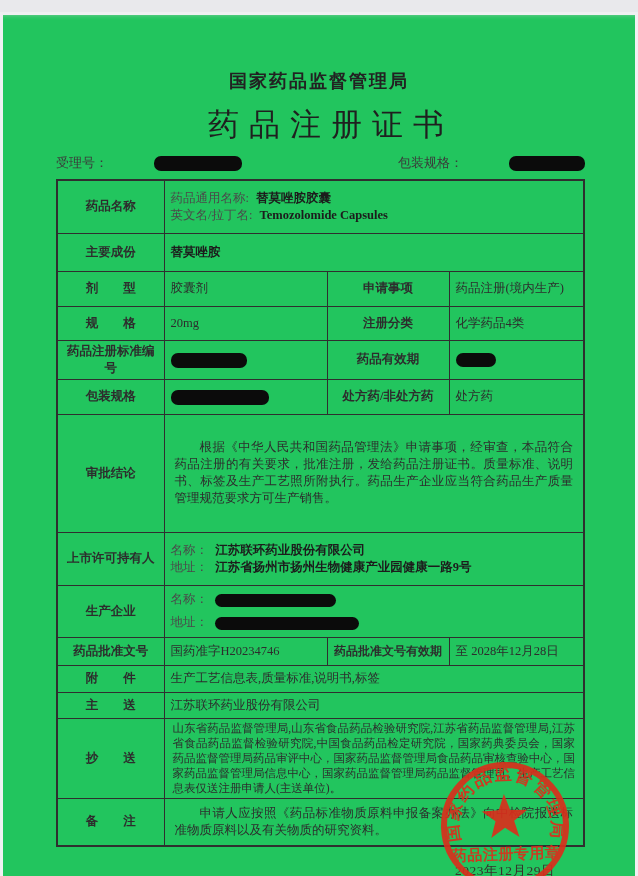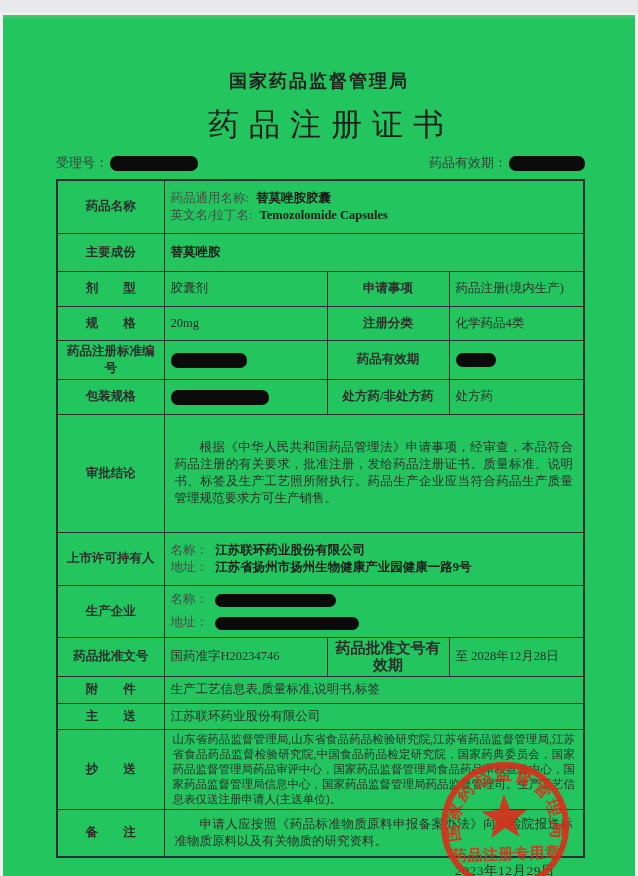--- a/index.html
+++ b/index.html
@@ -17,21 +17,21 @@
   .doc-title{
     position:absolute;top:92px;left:0;width:100%;text-align:center;
     font-size:31px;letter-spacing:10px;padding-left:24px;box-sizing:border-box;
     color:#1f1f1f;font-weight:normal;
   }
   .ref-line{
     position:absolute;top:141px;left:56px;width:529px;height:20px;
     display:flex;justify-content:space-between;align-items:center;
     font-size:13px;color:#3a3a3a;
   }
-  .ref-group{display:flex;align-items:center;}
+  .ref-group{display:flex;align-items:center;gap:44px;}
   .redact{
     display:inline-block;background:#0b0b0b;border-radius:7px;
     vertical-align:middle;
   }
   .bar-accept{width:88px;height:15px;margin-left:2px;}
   .bar-cert{width:76px;height:15px;margin-left:2px;}
   .bar-std{width:76px;height:15px;}
   .bar-valid{width:40px;height:14px;}
   .bar-pkg{width:98px;height:15px;}
   .bar-mname{width:121px;height:13px;margin-left:4px;}
@@ -82,21 +82,21 @@
 
   <div class="org">国家药品监督管理局</div>
   <div class="doc-title">药品注册证书</div>
 
   <div class="ref-line">
     <div class="ref-group">
       <span>受理号：</span>
       <span class="redact bar-accept"></span>
     </div>
     <div class="ref-group">
-      <span>药品有效期：</span>
+      <span>包装规格：</span>
       <span class="redact bar-cert"></span>
     </div>
   </div>
 
   <table class="cert">
     <colgroup>
       <col style="width:107px">
         <col style="width:163px">
         <col style="width:122px">
         <col style="width:135px">
@@ -183,21 +183,21 @@
         <div class="line">
           <span class="k">地址：</span>
           <span class="redact bar-maddr"></span>
         </div>
       </td>
     </tr>
 
     <tr style="height:28px">
       <td class="lbl">药品批准文号</td>
       <td class="val">国药准字H20234746</td>
-      <td class="h3" style="font-size:15px;letter-spacing:0">药品批准文号有效期</td>
+      <td class="h3" style="font-size:12px;letter-spacing:0">药品批准文号有效期</td>
       <td class="val">至 2028年12月28日</td>
     </tr>
 
     <tr style="height:27px">
       <td class="lbl">附　　件</td>
       <td class="val" colspan="3">生产工艺信息表,质量标准,说明书,标签</td>
     </tr>
 
     <tr style="height:26px">
       <td class="lbl">主　　送</td>

